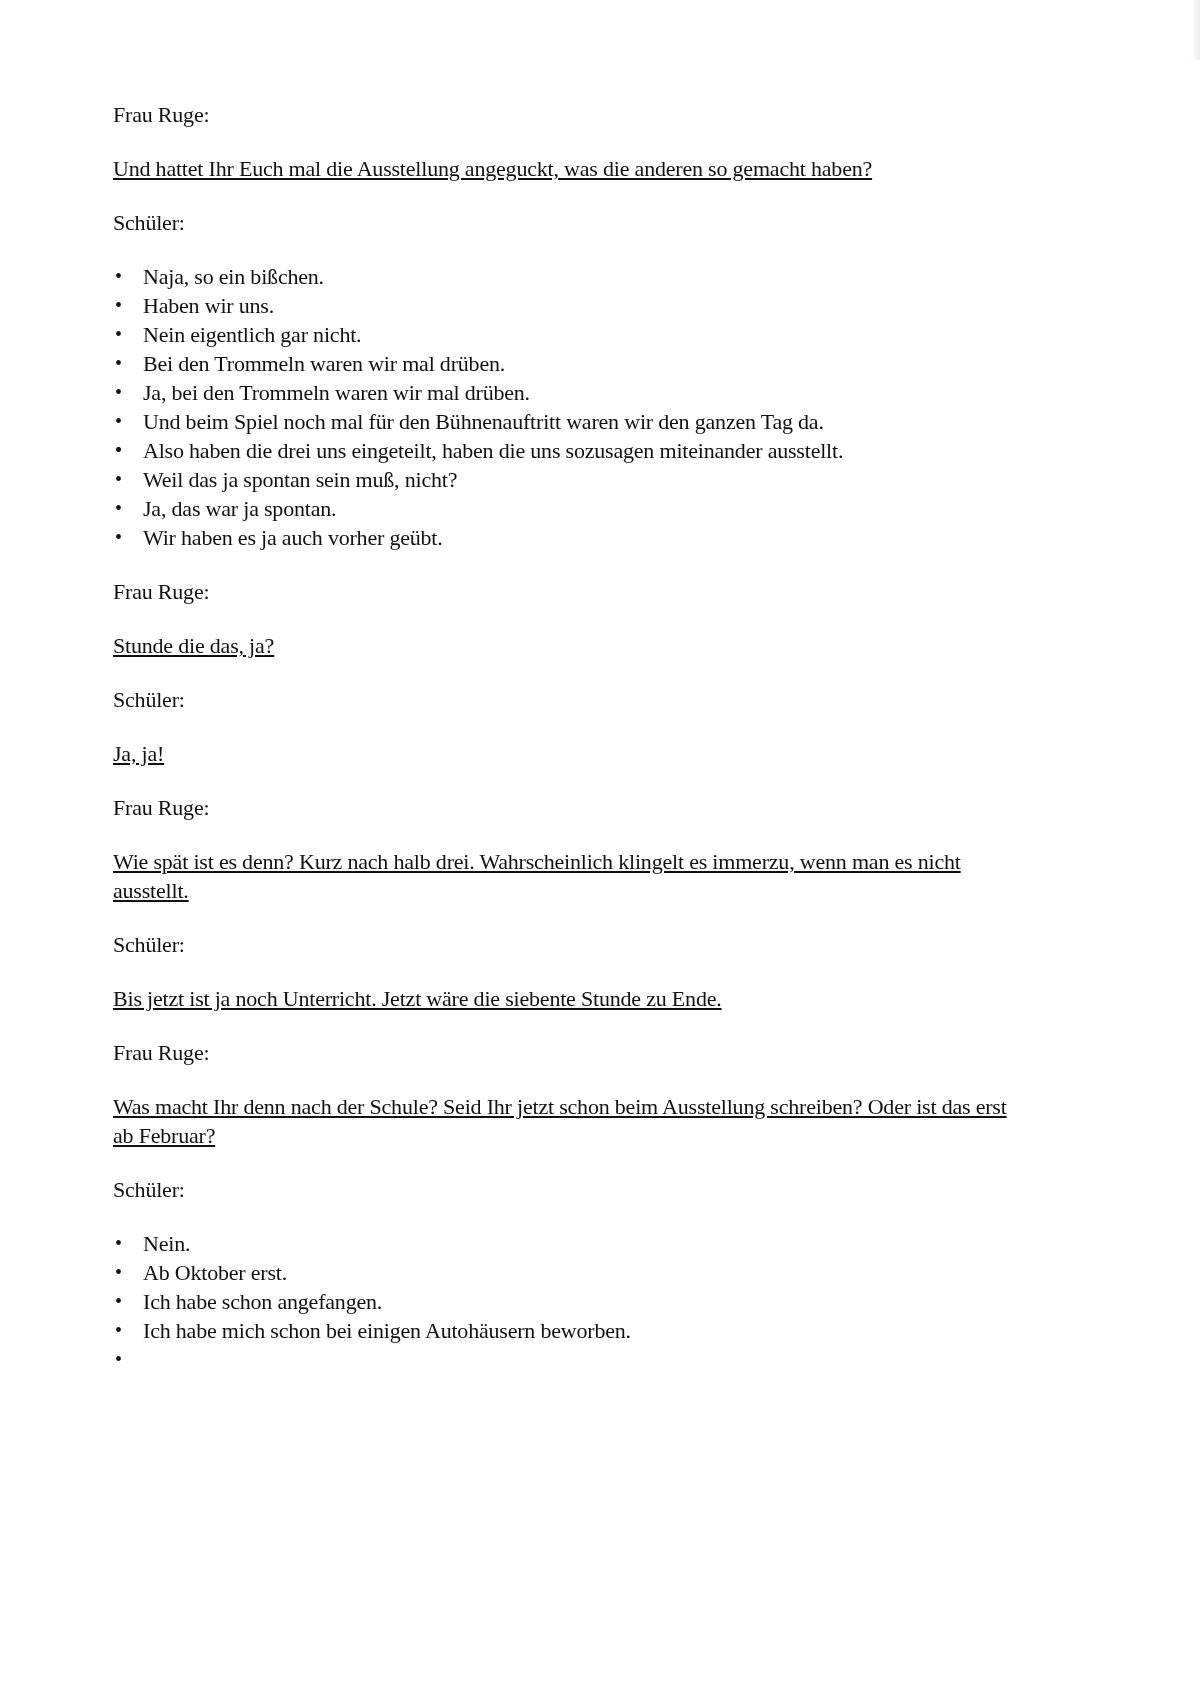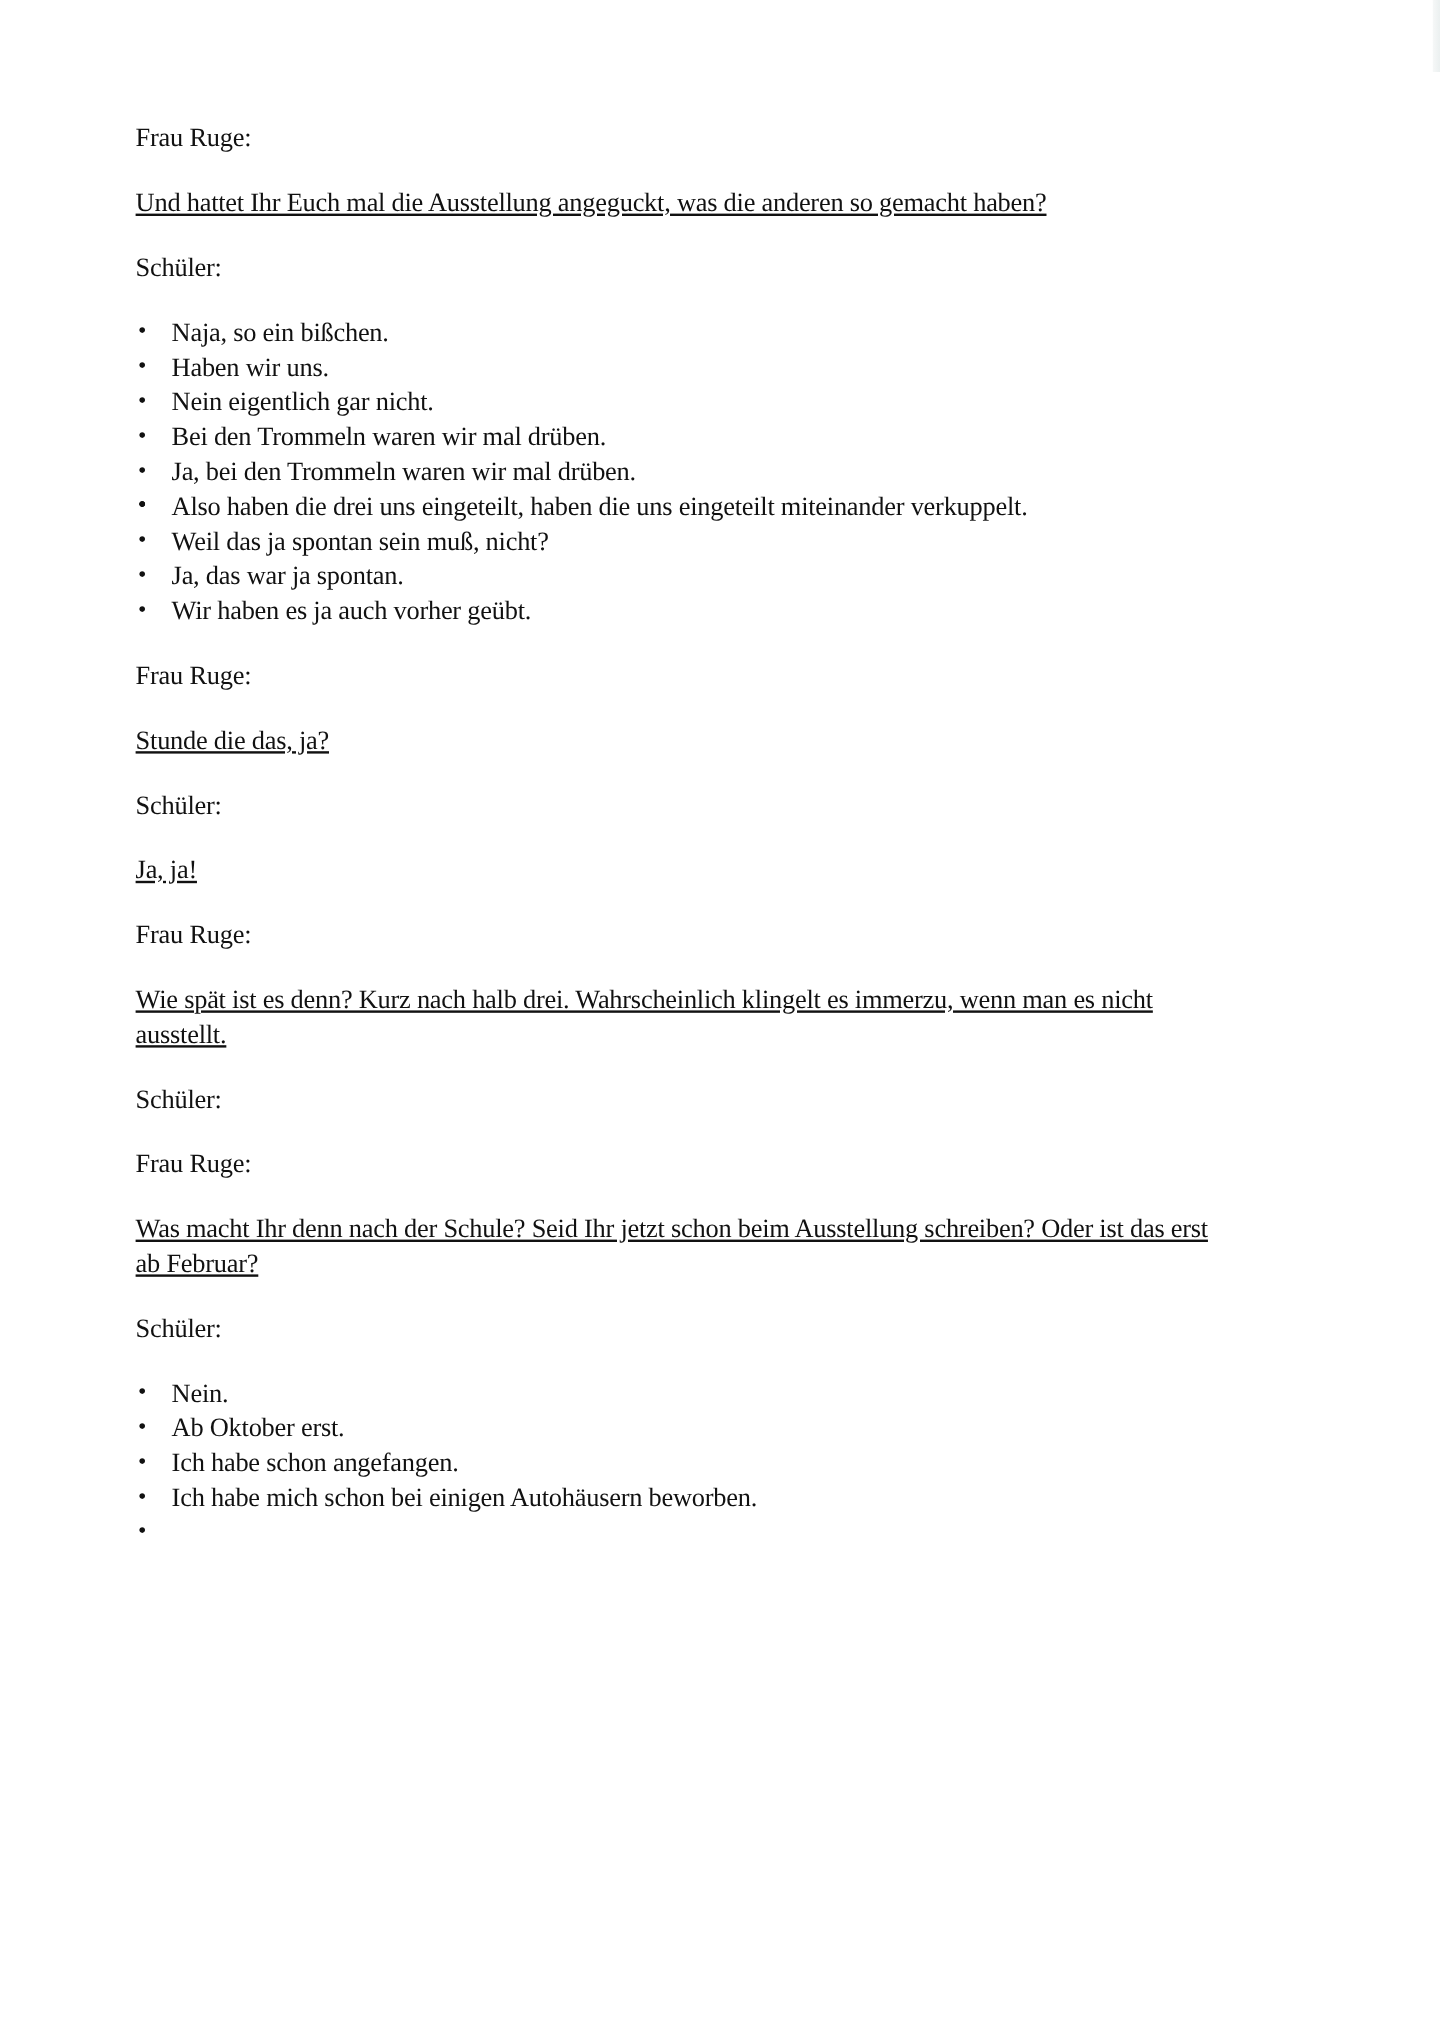--- a/index.html
+++ b/index.html
@@ -73,35 +73,36 @@
     <p class="speaker">Frau Ruge:</p>
     <p class="para">Und hattet Ihr Euch mal die Ausstellung angeguckt, was die anderen so gemacht haben?</p>
     <p class="speaker">Schüler:</p>
 
     <ul class="answers">
       <li><span class="bullet">•</span><span>Naja, so ein bißchen.</span></li>
       <li><span class="bullet">•</span><span>Haben wir uns.</span></li>
       <li><span class="bullet">•</span><span>Nein eigentlich gar nicht.</span></li>
       <li><span class="bullet">•</span><span>Bei den Trommeln waren wir mal drüben.</span></li>
       <li><span class="bullet">•</span><span>Ja, bei den Trommeln waren wir mal drüben.</span></li>
+      <li><span class="bullet">•</span><span>Und beim Spiel noch mal für den Bühnenauftritt waren wir den ganzen Tag da.</span></li>
       <li><span class="bullet">•</span></li>
-      <li><span class="bullet">•</span></li>
-      <li><span class="bullet">•</span><span>Also haben die drei uns eingeteilt, haben die uns eingeteilt miteinander verkuppelt.</span></li>
+      <li><span class="bullet">•</span><span>Also haben die drei uns eingeteilt, haben die uns sozusagen miteinander ausstellt.</span></li>
       <li><span class="bullet">•</span><span>Weil das ja spontan sein muß, nicht?</span></li>
       <li><span class="bullet">•</span><span>Ja, das war ja spontan.</span></li>
       <li><span class="bullet">•</span><span>Wir haben es ja auch vorher geübt.</span></li>
     </ul>
 
     <p class="speaker">Frau Ruge:</p>
     <p class="para">Stunde die das, ja?</p>
     <p class="speaker">Schüler:</p>
     <p class="para">Ja, ja!</p>
     <p class="speaker">Frau Ruge:</p>
     <p class="para">Wie spät ist es denn? Kurz nach halb drei. Wahrscheinlich klingelt es immerzu, wenn man es nicht ausstellt.</p>
     <p class="speaker">Schüler:</p>
+    <p class="para">Bis jetzt ist ja noch Unterricht. Jetzt wäre die siebente Stunde zu Ende.</p>
     <p class="speaker">Frau Ruge:</p>
     <p class="para">Was macht Ihr denn nach der Schule? Seid Ihr jetzt schon beim Ausstellung schreiben? Oder ist das erst ab Februar?</p>
     <p class="speaker">Schüler:</p>
 
     <ul class="answers">
       <li><span class="bullet">•</span><span>Nein.</span></li>
       <li><span class="bullet">•</span><span>Ab Oktober erst.</span></li>
       <li><span class="bullet">•</span><span>Ich habe schon angefangen.</span></li>
       <li><span class="bullet">•</span><span>Ich habe mich schon bei einigen Autohäusern beworben.</span></li>
       <li><span class="bullet">•</span></li>

